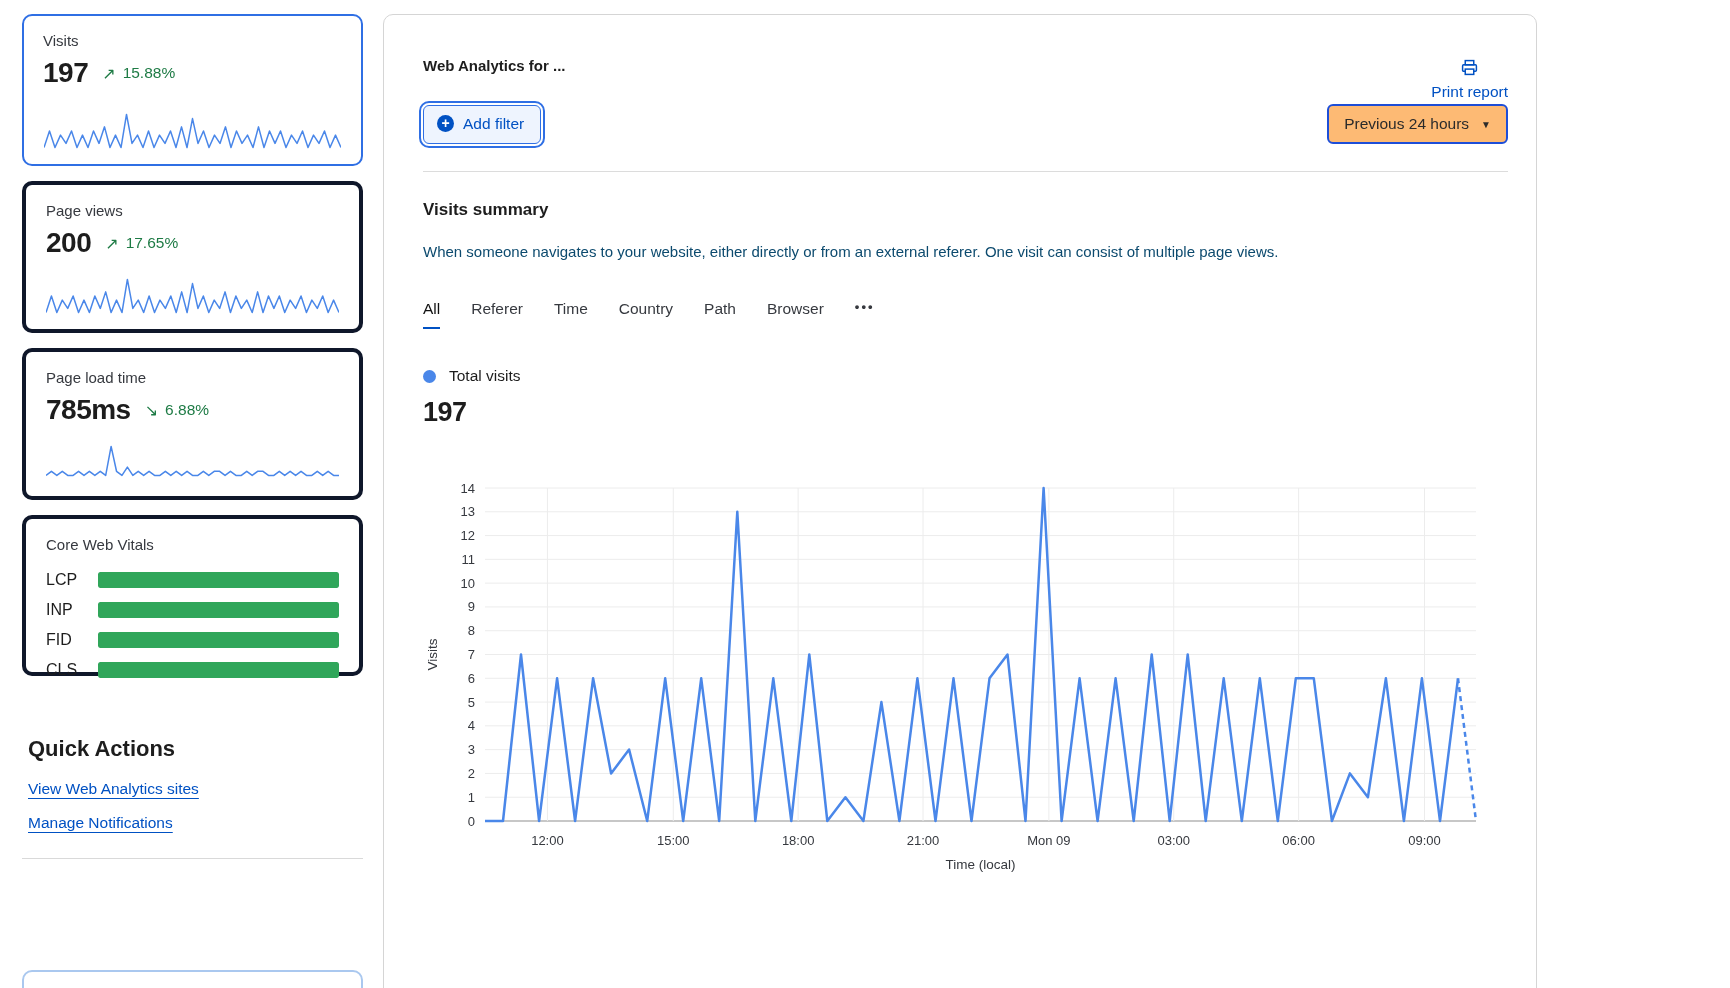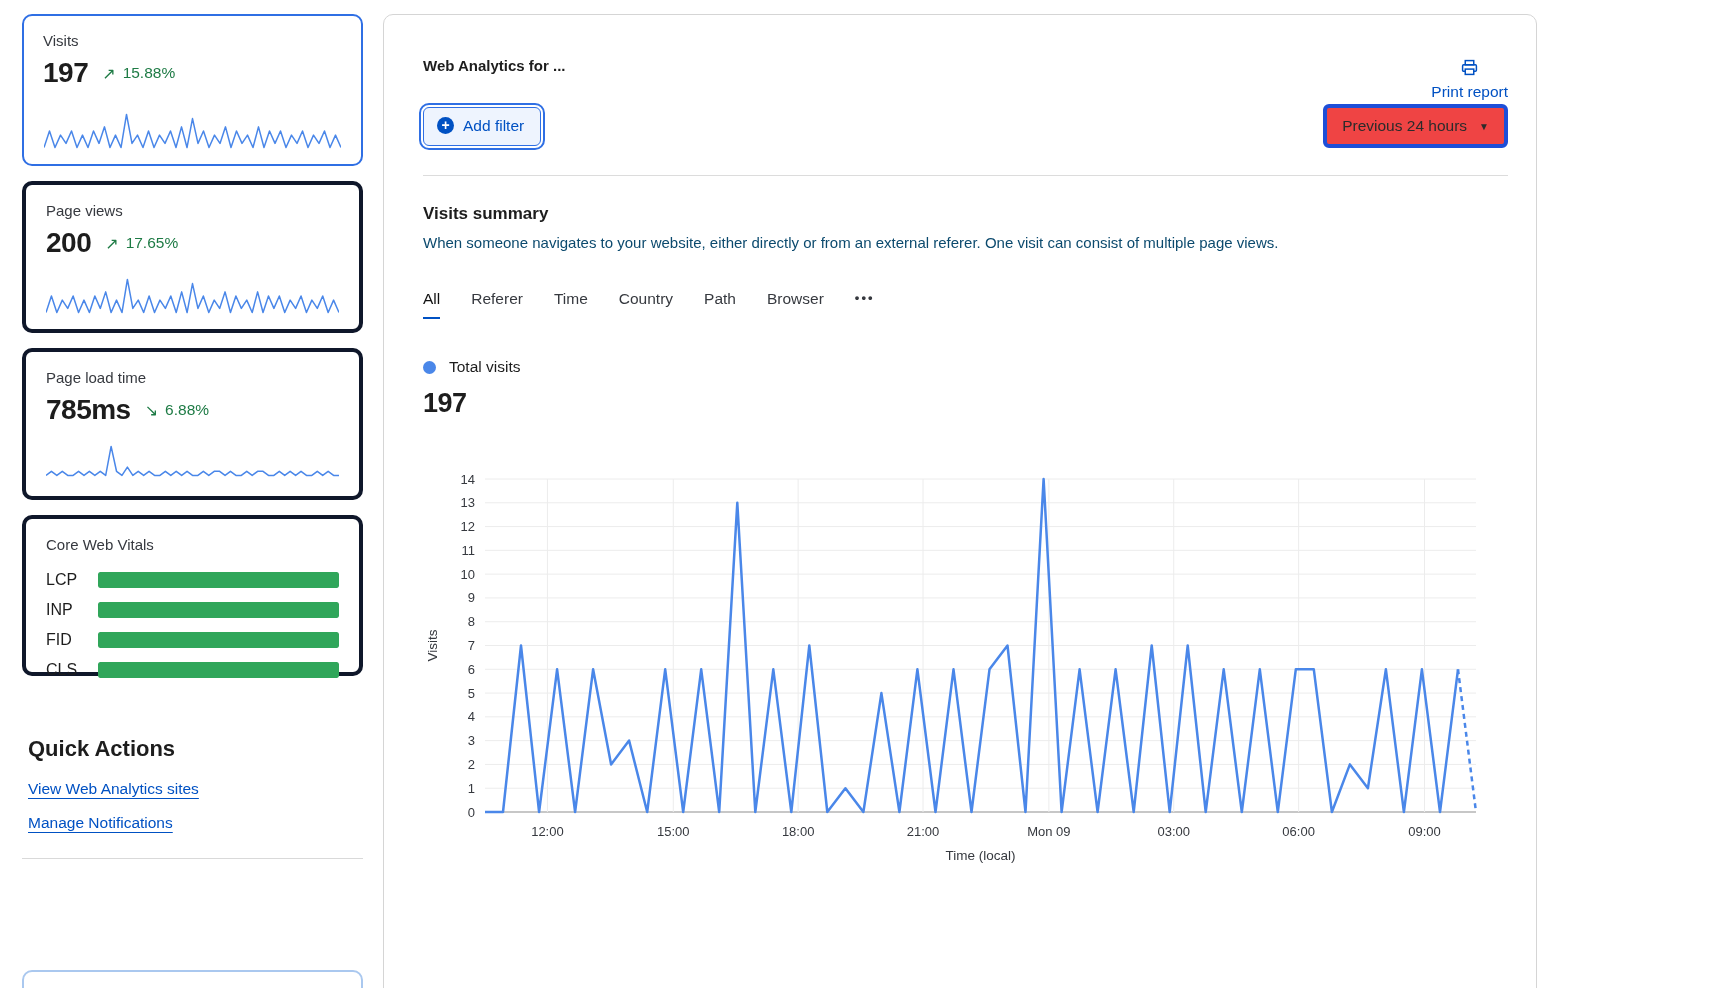--- a/index.html
+++ b/index.html
@@ -44,30 +44,30 @@
   .print-report { position:absolute; right:28px; top:44px; display:flex; align-items:center;
     gap:7px; color:var(--link-blue); font-size:15.5px; cursor:pointer;flex-direction:column; }
   .filter-row { display:flex; justify-content:space-between; align-items:center; margin-top:30px; }
   .add-filter { display:flex; align-items:center; gap:9px; font-size:15.5px;
     color:var(--link-blue); background:#eef4fe; border:1px solid var(--selected-border);
     outline:2px solid var(--selected-border); outline-offset:2px; border-radius:6px;
     padding:9px 16px 10px 13px; cursor:pointer; font-family:inherit; }
   .plus-circle { display:inline-flex; width:17px; height:17px; border-radius:50%;
     background:var(--link-blue); color:#fff; font-size:14px; line-height:15px;
     align-items:center; justify-content:center; font-weight:700; }
-  .range-btn { display:flex; align-items:center; gap:12px; background:#ef4444;
-    border:4px solid #1d4ed8; border-radius:6px; padding:9px 15px; font-size:15.5px;
+  .range-btn { display:flex; align-items:center; gap:12px; background:#fdba74;
+    border:2px solid #1d4ed8; border-radius:6px; padding:9px 15px; font-size:15.5px;
     color:#2b2b2b; cursor:pointer; font-family:inherit; }
   .caret { font-size:10px; color:#2b2b2b; }
   .header-divider { border:none; border-top:1px solid #dcdcdc; margin-top:27px; }
 
   .section { padding:28px 28px 0 39px; }
-  .section-title { font-size:17px; font-weight:700; margin-bottom:10px; }
+  .section-title { font-size:17px; font-weight:700; margin-bottom:23px; }
   .section-desc { font-size:15px; color:#0c4a6e; margin-bottom:39px; }
-  .tabs { display:flex; gap:31px; font-size:15.5px; color:#36393f; align-items:flex-start; }
+  .tabs { display:flex; gap:31px; font-size:15.5px; color:#36393f; align-items:center; }
   .tab { padding-bottom:9px; border-bottom:2px solid transparent; cursor:pointer; }
   .tab.active { color:#111; border-bottom:2px solid var(--link-blue); }
   .tab.more { letter-spacing:2px; font-weight:700; padding-bottom:13px; font-size:13px; }
   .legend-row { display:flex; align-items:center; gap:13px; margin-top:38px; }
   .legend-dot { width:13px; height:13px; border-radius:50%; background:var(--chart-blue); }
   .legend-label { font-size:15.5px; color:#1d1d1d; }
   .total-value { font-size:27px; font-weight:700; margin-top:12px; letter-spacing:-0.5px; }
 
   .chart-wrap { margin-top:48px; }
   .chart-wrap svg { display:block; }

